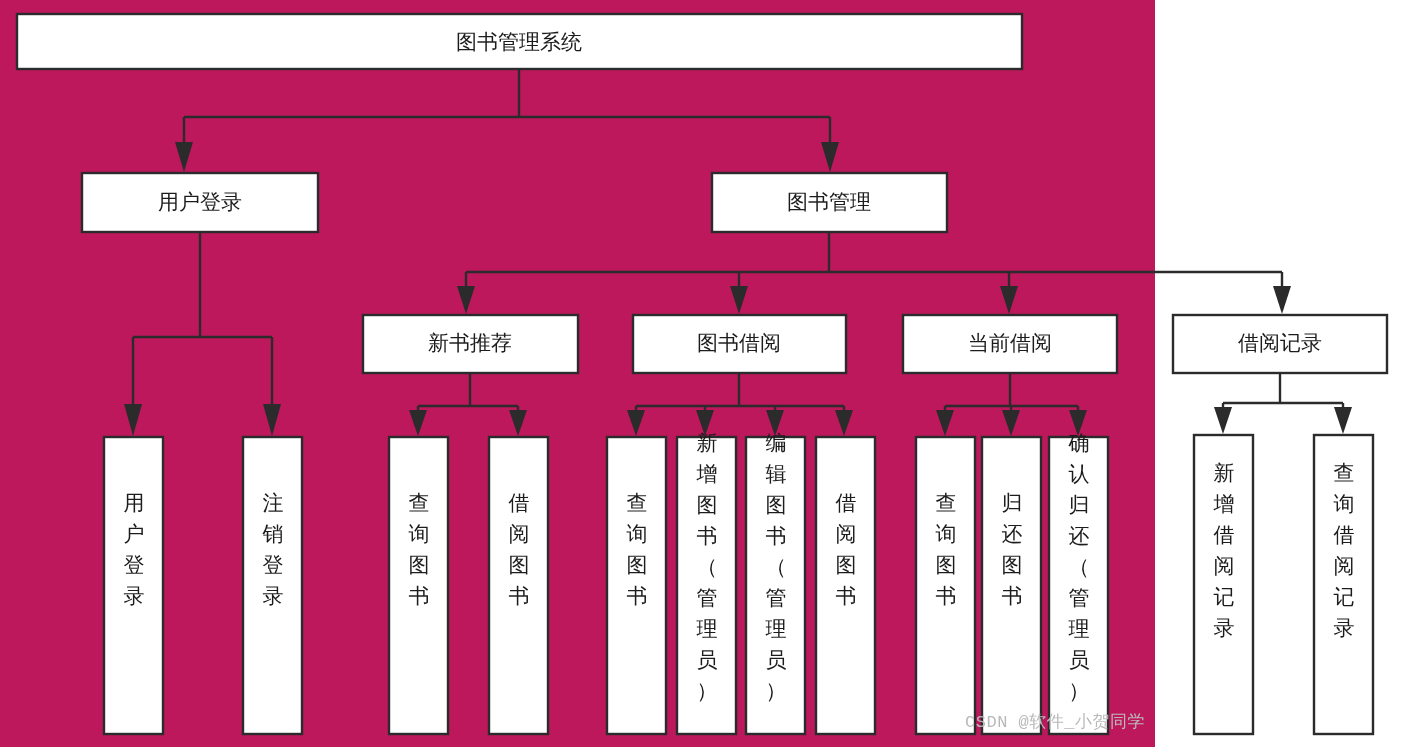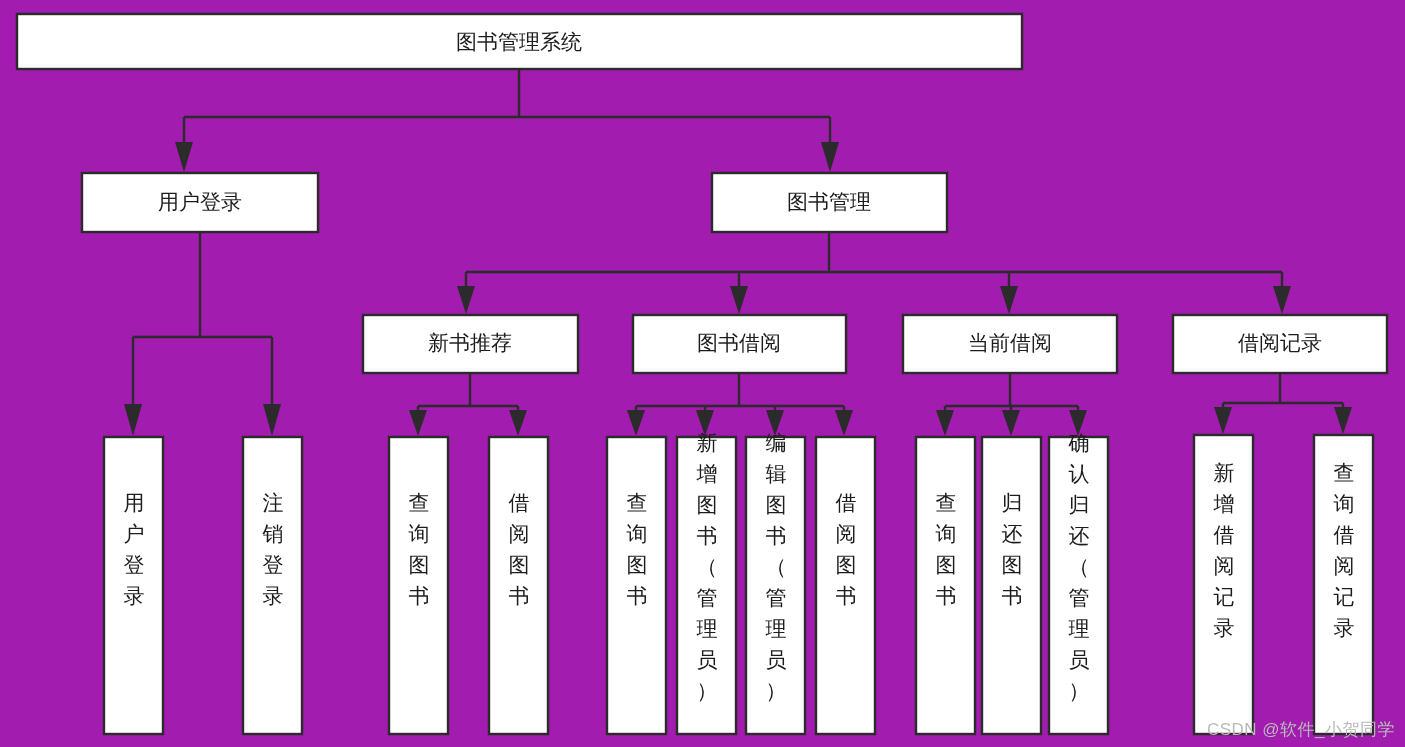--- a/index.html
+++ b/index.html
@@ -9,23 +9,23 @@
     background: #ffffff;
   }
   body {
     width: 1405px;
     height: 747px;
     font-family: "Liberation Sans", "DejaVu Sans", sans-serif;
     overflow: hidden;
   }
   #diagram-root {
     position: relative;
-    width: 1405px;
+    width: 1155px;
     height: 747px;
-    background: #a21caf;
+    background: #be185d;
   }
   svg#tree-svg {
     position: absolute;
     left: 0;
     top: 0;
     width: 1405px;
     height: 747px;
     display: block;
   }
   .node-box {
@@ -54,22 +54,22 @@
   .node-label-v {
     font-family: "Liberation Sans", "DejaVu Sans", sans-serif;
     font-size: 21px;
     fill: #1c1c1c;
     text-anchor: middle;
     white-space: pre;
   }
   .watermark {
     position: absolute;
     right: 10px;
-    bottom: 6px;
-    font-family: Liberation Sans, sans-serif;
+    bottom: 14px;
+    font-family: Liberation Mono, monospace;
     font-size: 17px;
     color: #b9b9b9;
     letter-spacing: 0.5px;
     user-select: none;
     pointer-events: none;
   }
 </style>
 </head>
 <body>
 

